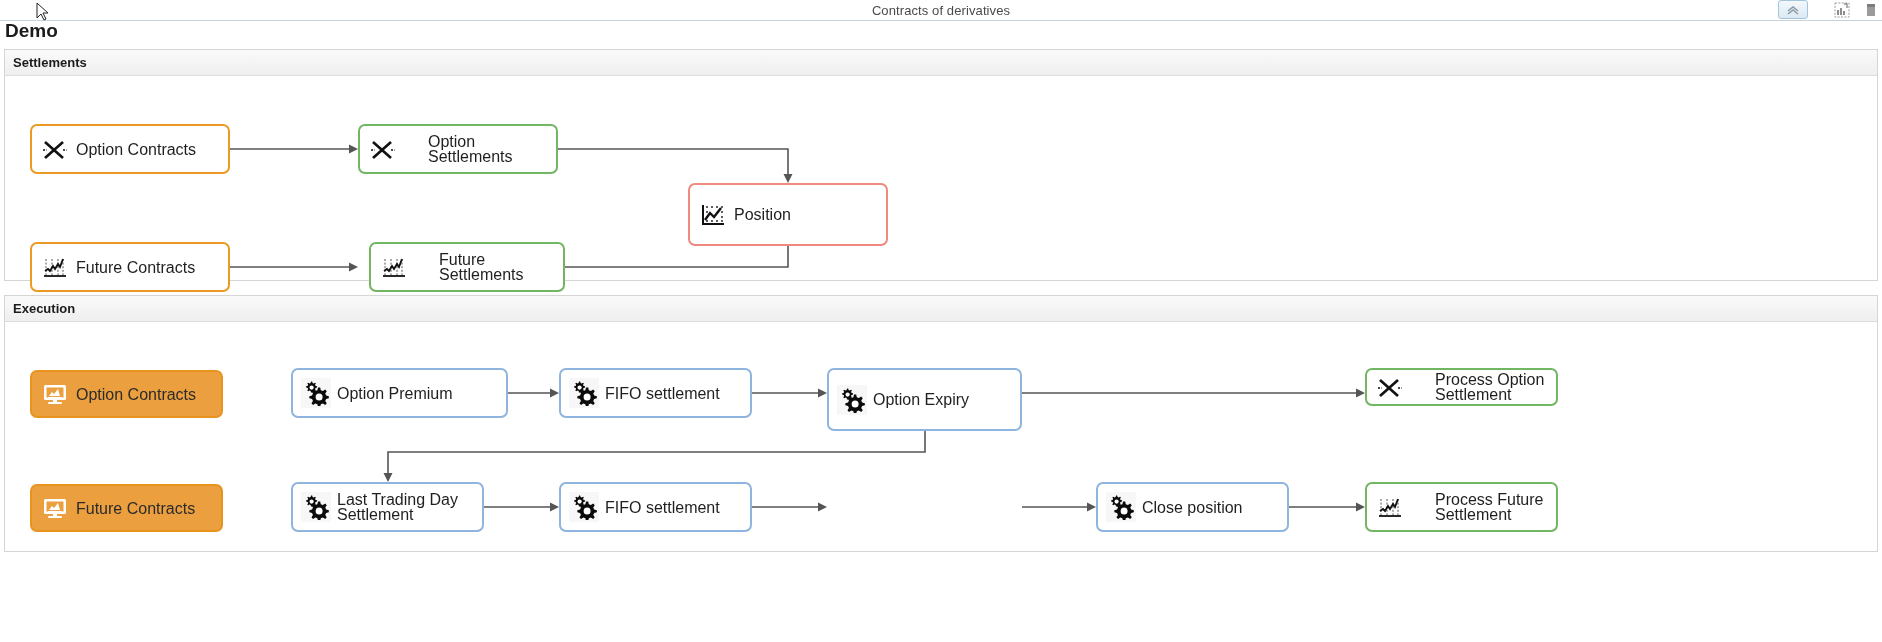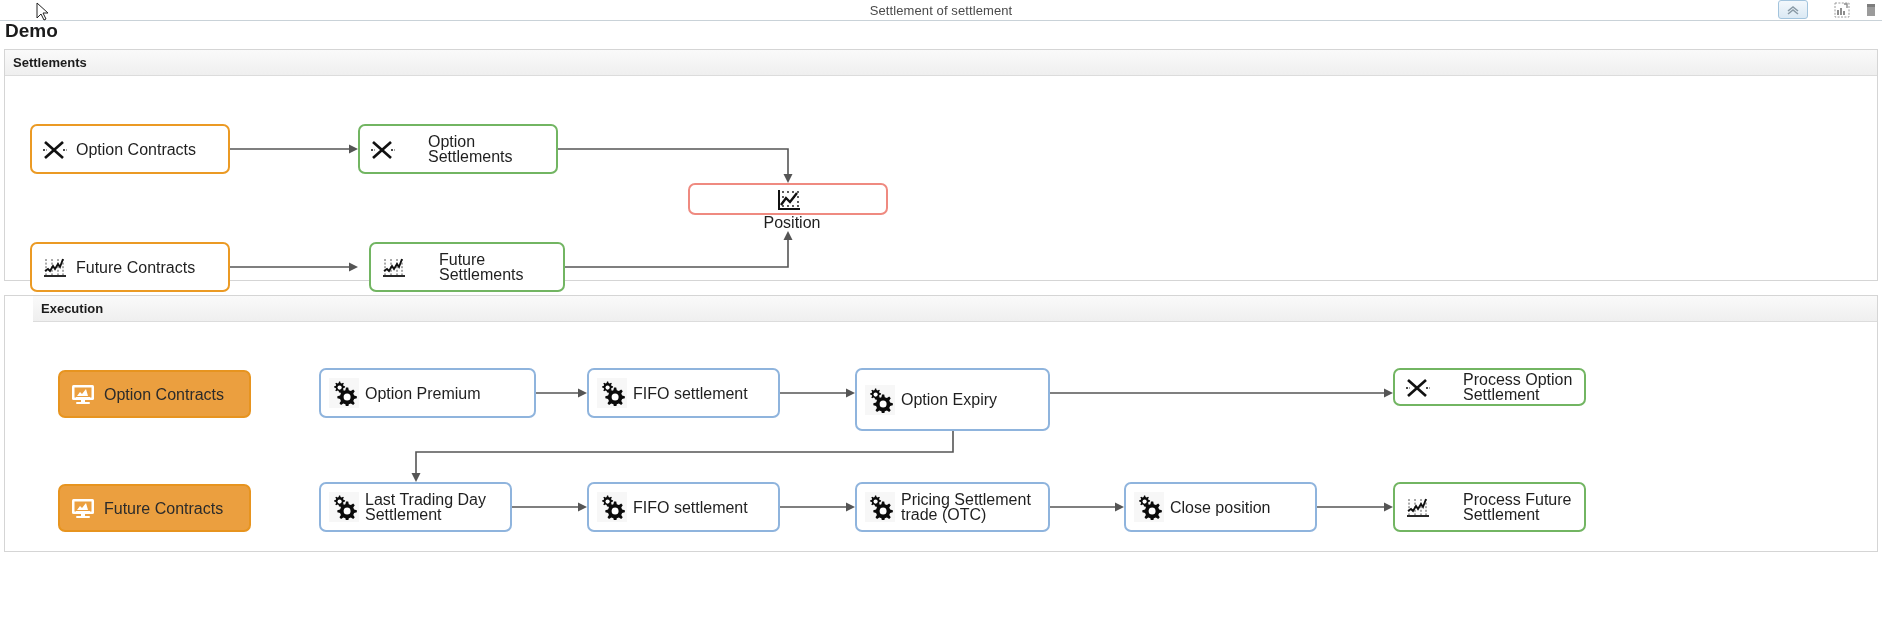--- a/index.html
+++ b/index.html
@@ -65,21 +65,21 @@
     display: flex; align-items: center;
   }
   .panel-head-label {
     margin-left: 8px;
     font-size: 13px; font-weight: bold; color: #1c1c1c;
   }
   .panel-body { position: relative; }
 
   #panel-settlements { top: 49px; }
   #panel-settlements .panel-body { height: 204px; }
-  #panel-execution { top: 295px; padding-left: 28px; }
+  #panel-execution { top: 295px; }
   #panel-execution .panel-body { height: 229px; }
 
   
   .node {
     position: absolute;
     background: #ffffff;
     border: 2px solid #888;
     border-radius: 7px;
     display: flex; align-items: center;
     padding-left: 8px;
@@ -109,21 +109,21 @@
 
   
   .conn { position: absolute; left: 0; top: 0; overflow: visible; }
   .conn path, .conn line { stroke: #555; stroke-width: 1.6px; fill: none; }
   .conn polygon { fill: #555; }
 </style>
 </head>
 <body>
 
 <div class="topbar">
-  <div class="topbar-title">Settlement of settlement</div>
+  <div class="topbar-title">Contracts of derivatives</div>
 
   <svg class="cursor-arrow" viewBox="0 0 14 20">
     <path d="M1 1 L1 16 L5 12 L8 18 L10 17 L7 11 L12 11 Z" fill="#ffffff" stroke="#222" stroke-width="1"></path>
   </svg>
 
   <div class="tb-btn collapse">
     <svg width="16" height="12" viewBox="0 0 16 12">
       <path d="M3 7 L8 3 L13 7" stroke="#8a9aa6" stroke-width="1.6" fill="none"></path>
       <path d="M3 10 L8 6 L13 10" stroke="#8a9aa6" stroke-width="1.6" fill="none"></path>
     </svg>
@@ -181,21 +181,21 @@
       <span class="ic">
         <svg width="26" height="24" viewBox="0 0 26 24">
           <path d="M3 5 L21 21" stroke="#111" stroke-width="2.6" fill="none"></path>
           <path d="M21 5 L3 21" stroke="#111" stroke-width="2.6" fill="none"></path>
           <path d="M1 13 L5 13 M21 13 L25 13" stroke="#111" stroke-width="1.6" stroke-dasharray="2 1.5"></path>
         </svg>
       </span>
       <span class="lbl">Option Settlements</span>
     </div>
 
-    <div class="node red" style="left:683px; top:107px; width:200px; height:32px;flex-direction:column;">
+    <div class="node red" style="left:683px; top:107px; width:200px; height:63px;">
       <span class="ic">
         <svg width="26" height="24" viewBox="0 0 26 24">
           <path d="M3 2 L3 21 L24 21" stroke="#111" stroke-width="2" fill="none"></path>
           <path d="M5 17 L10 10 L14 14 L21 5" stroke="#111" stroke-width="2.4" fill="none"></path>
           <g fill="#111">
             <circle cx="7" cy="4" r=".9"></circle>
               <circle cx="12" cy="4" r=".9"></circle>
               <circle cx="17" cy="4" r=".9"></circle>
               <circle cx="22" cy="4" r=".9"></circle>
             <circle cx="7" cy="9" r=".9"></circle>
@@ -370,34 +370,20 @@
             <path d="M9 1.5 l1.2 0 .35 1.5 1.2 .5 1.3-.85 .85 .85 -.85 1.3 .5 1.2 1.5 .35 0 1.2 -1.5 .35 -.5 1.2 .85 1.3 -.85 .85 -1.3-.85 -1.2 .5 -.35 1.5 -1.2 0 -.35-1.5 -1.2-.5 -1.3 .85 -.85-.85 .85-1.3 -.5-1.2 -1.5-.35 0-1.2 1.5-.35 .5-1.2 -.85-1.3 .85-.85 1.3 .85 1.2-.5z"></path>
             <circle cx="9.6" cy="7.6" r="2.1" fill="#ffffff"></circle>
             <path d="M16 7.5 l2.2 0 .6 2.7 2.1 .9 2.3-1.5 1.55 1.55 -1.5 2.3 .9 2.1 2.7 .6 0 2.2 -2.7 .6 -.9 2.1 1.5 2.3 -1.55 1.55 -2.3-1.5 -2.1 .9 -.6 2.7 -2.2 0 -.6-2.7 -2.1-.9 -2.3 1.5 -1.55-1.55 1.5-2.3 -.9-2.1 -2.7-.6 0-2.2 2.7-.6 .9-2.1 -1.5-2.3 1.55-1.55 2.3 1.5 2.1-.9z"></path>
             <circle cx="17.1" cy="17.1" r="3.5" fill="#ffffff"></circle>
           </g>
         </svg>
       </span>
       <span class="lbl">FIFO settlement</span>
     </div>
 
-    <div class="node blue" style="left:822px; top:160px; width:195px; height:50px;">
-      <span class="ic">
-        <svg width="28" height="26" viewBox="0 0 28 26">
-          <g fill="#0b0b0b">
-            <path d="M9 1.5 l1.2 0 .35 1.5 1.2 .5 1.3-.85 .85 .85 -.85 1.3 .5 1.2 1.5 .35 0 1.2 -1.5 .35 -.5 1.2 .85 1.3 -.85 .85 -1.3-.85 -1.2 .5 -.35 1.5 -1.2 0 -.35-1.5 -1.2-.5 -1.3 .85 -.85-.85 .85-1.3 -.5-1.2 -1.5-.35 0-1.2 1.5-.35 .5-1.2 -.85-1.3 .85-.85 1.3 .85 1.2-.5z"></path>
-            <circle cx="9.6" cy="7.6" r="2.1" fill="#ffffff"></circle>
-            <path d="M16 7.5 l2.2 0 .6 2.7 2.1 .9 2.3-1.5 1.55 1.55 -1.5 2.3 .9 2.1 2.7 .6 0 2.2 -2.7 .6 -.9 2.1 1.5 2.3 -1.55 1.55 -2.3-1.5 -2.1 .9 -.6 2.7 -2.2 0 -.6-2.7 -2.1-.9 -2.3 1.5 -1.55-1.55 1.5-2.3 -.9-2.1 -2.7-.6 0-2.2 2.7-.6 .9-2.1 -1.5-2.3 1.55-1.55 2.3 1.5 2.1-.9z"></path>
-            <circle cx="17.1" cy="17.1" r="3.5" fill="#ffffff"></circle>
-          </g>
-        </svg>
-      </span>
-      <span class="lbl">Pricing Settlement
-trade (OTC)</span>
-    </div>
 
     <div class="node blue" style="left:1091px; top:160px; width:193px; height:50px;">
       <span class="ic">
         <svg width="28" height="26" viewBox="0 0 28 26">
           <g fill="#0b0b0b">
             <path d="M9 1.5 l1.2 0 .35 1.5 1.2 .5 1.3-.85 .85 .85 -.85 1.3 .5 1.2 1.5 .35 0 1.2 -1.5 .35 -.5 1.2 .85 1.3 -.85 .85 -1.3-.85 -1.2 .5 -.35 1.5 -1.2 0 -.35-1.5 -1.2-.5 -1.3 .85 -.85-.85 .85-1.3 -.5-1.2 -1.5-.35 0-1.2 1.5-.35 .5-1.2 -.85-1.3 .85-.85 1.3 .85 1.2-.5z"></path>
             <circle cx="9.6" cy="7.6" r="2.1" fill="#ffffff"></circle>
             <path d="M16 7.5 l2.2 0 .6 2.7 2.1 .9 2.3-1.5 1.55 1.55 -1.5 2.3 .9 2.1 2.7 .6 0 2.2 -2.7 .6 -.9 2.1 1.5 2.3 -1.55 1.55 -2.3-1.5 -2.1 .9 -.6 2.7 -2.2 0 -.6-2.7 -2.1-.9 -2.3 1.5 -1.55-1.55 1.5-2.3 -.9-2.1 -2.7-.6 0-2.2 2.7-.6 .9-2.1 -1.5-2.3 1.55-1.55 2.3 1.5 2.1-.9z"></path>
             <circle cx="17.1" cy="17.1" r="3.5" fill="#ffffff"></circle>
           </g>

